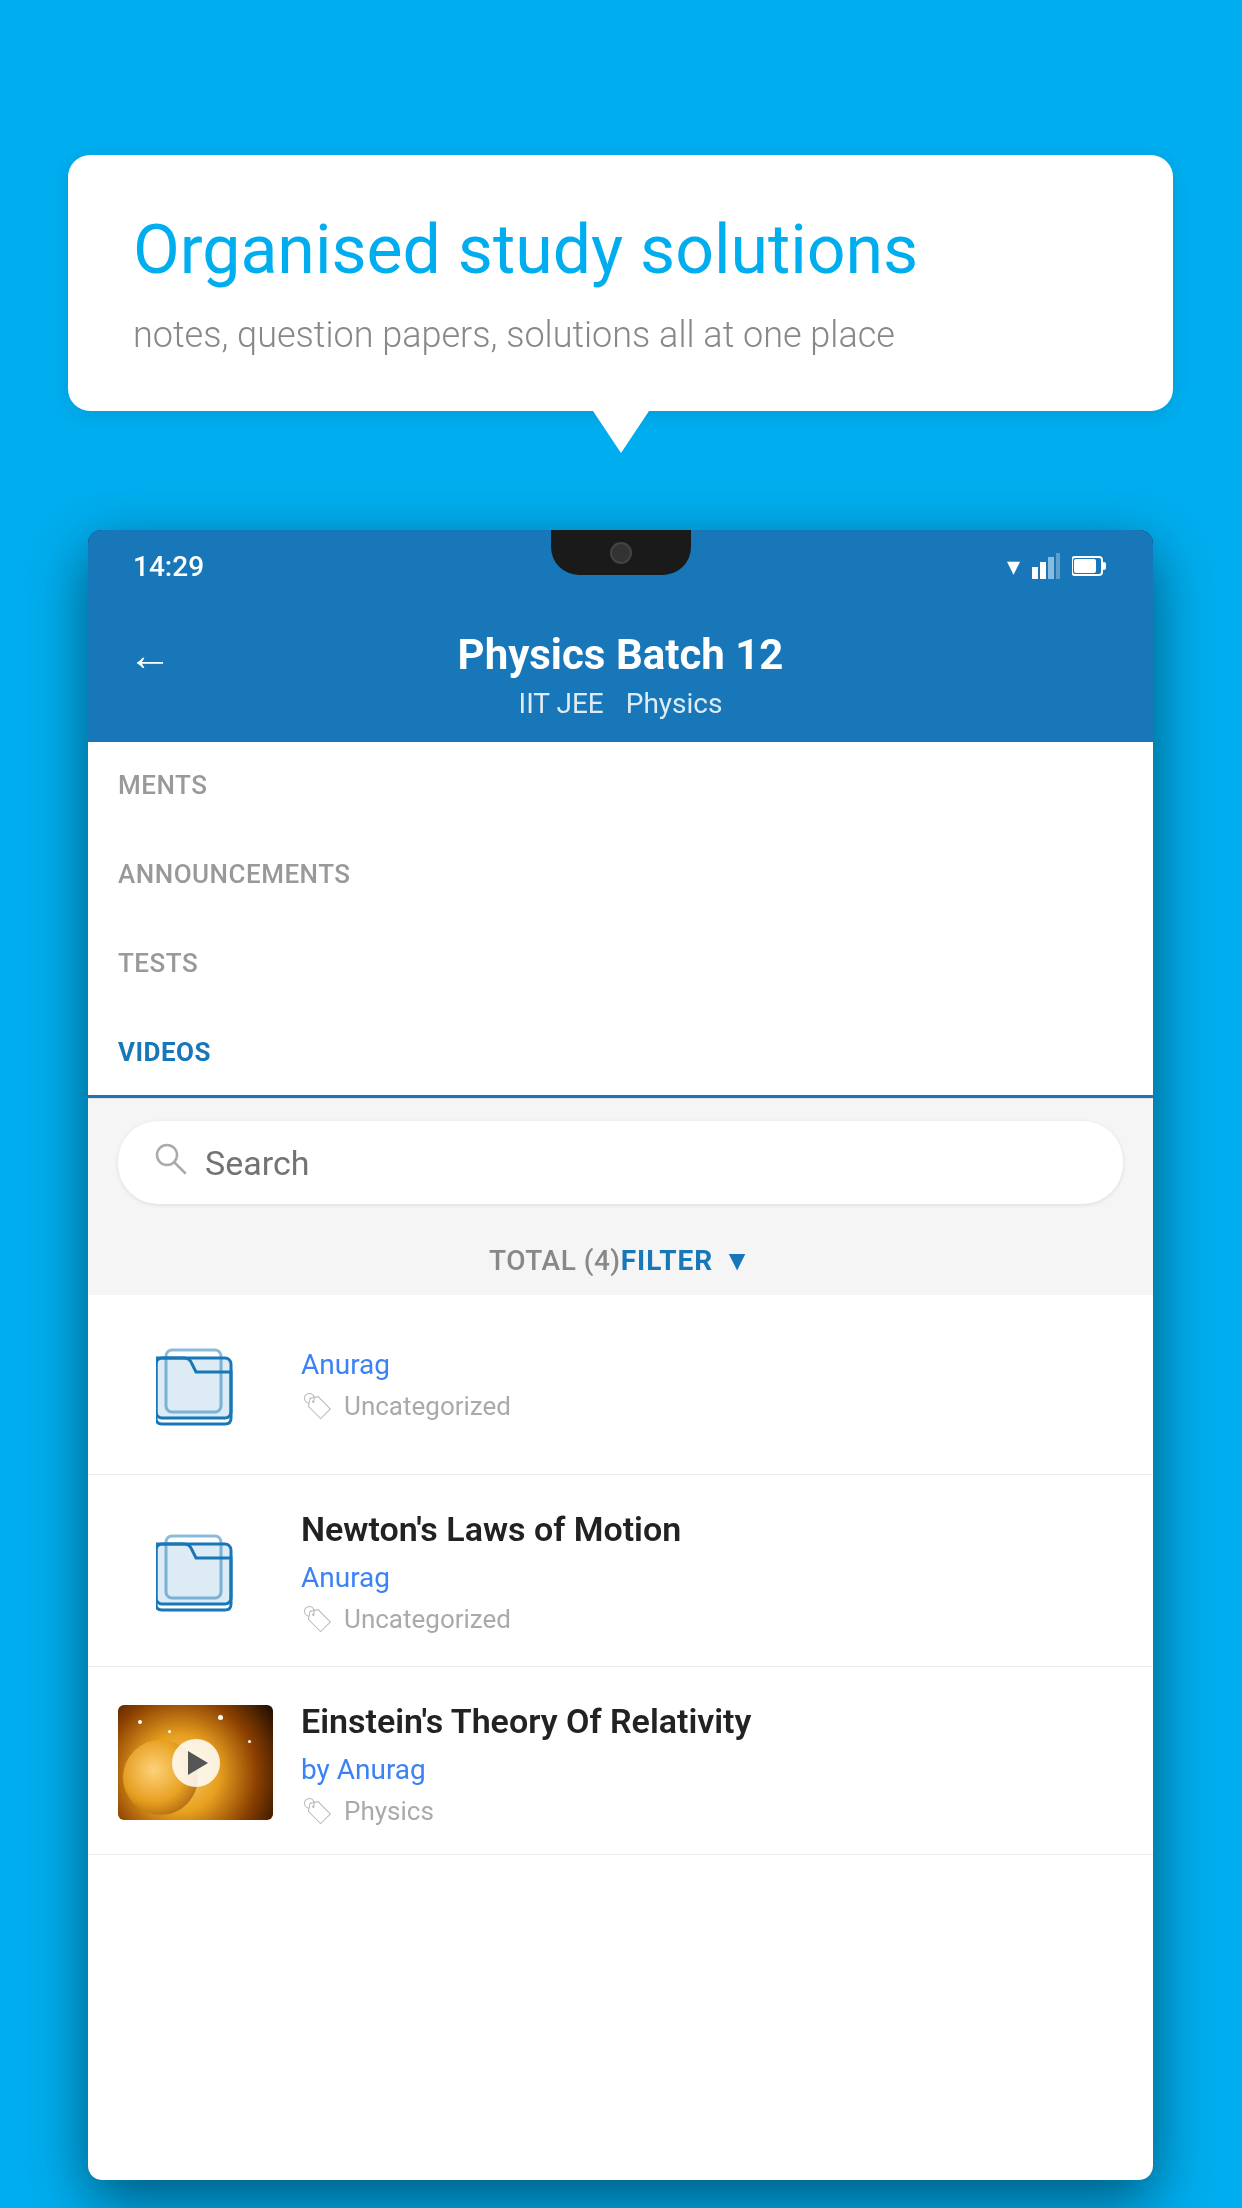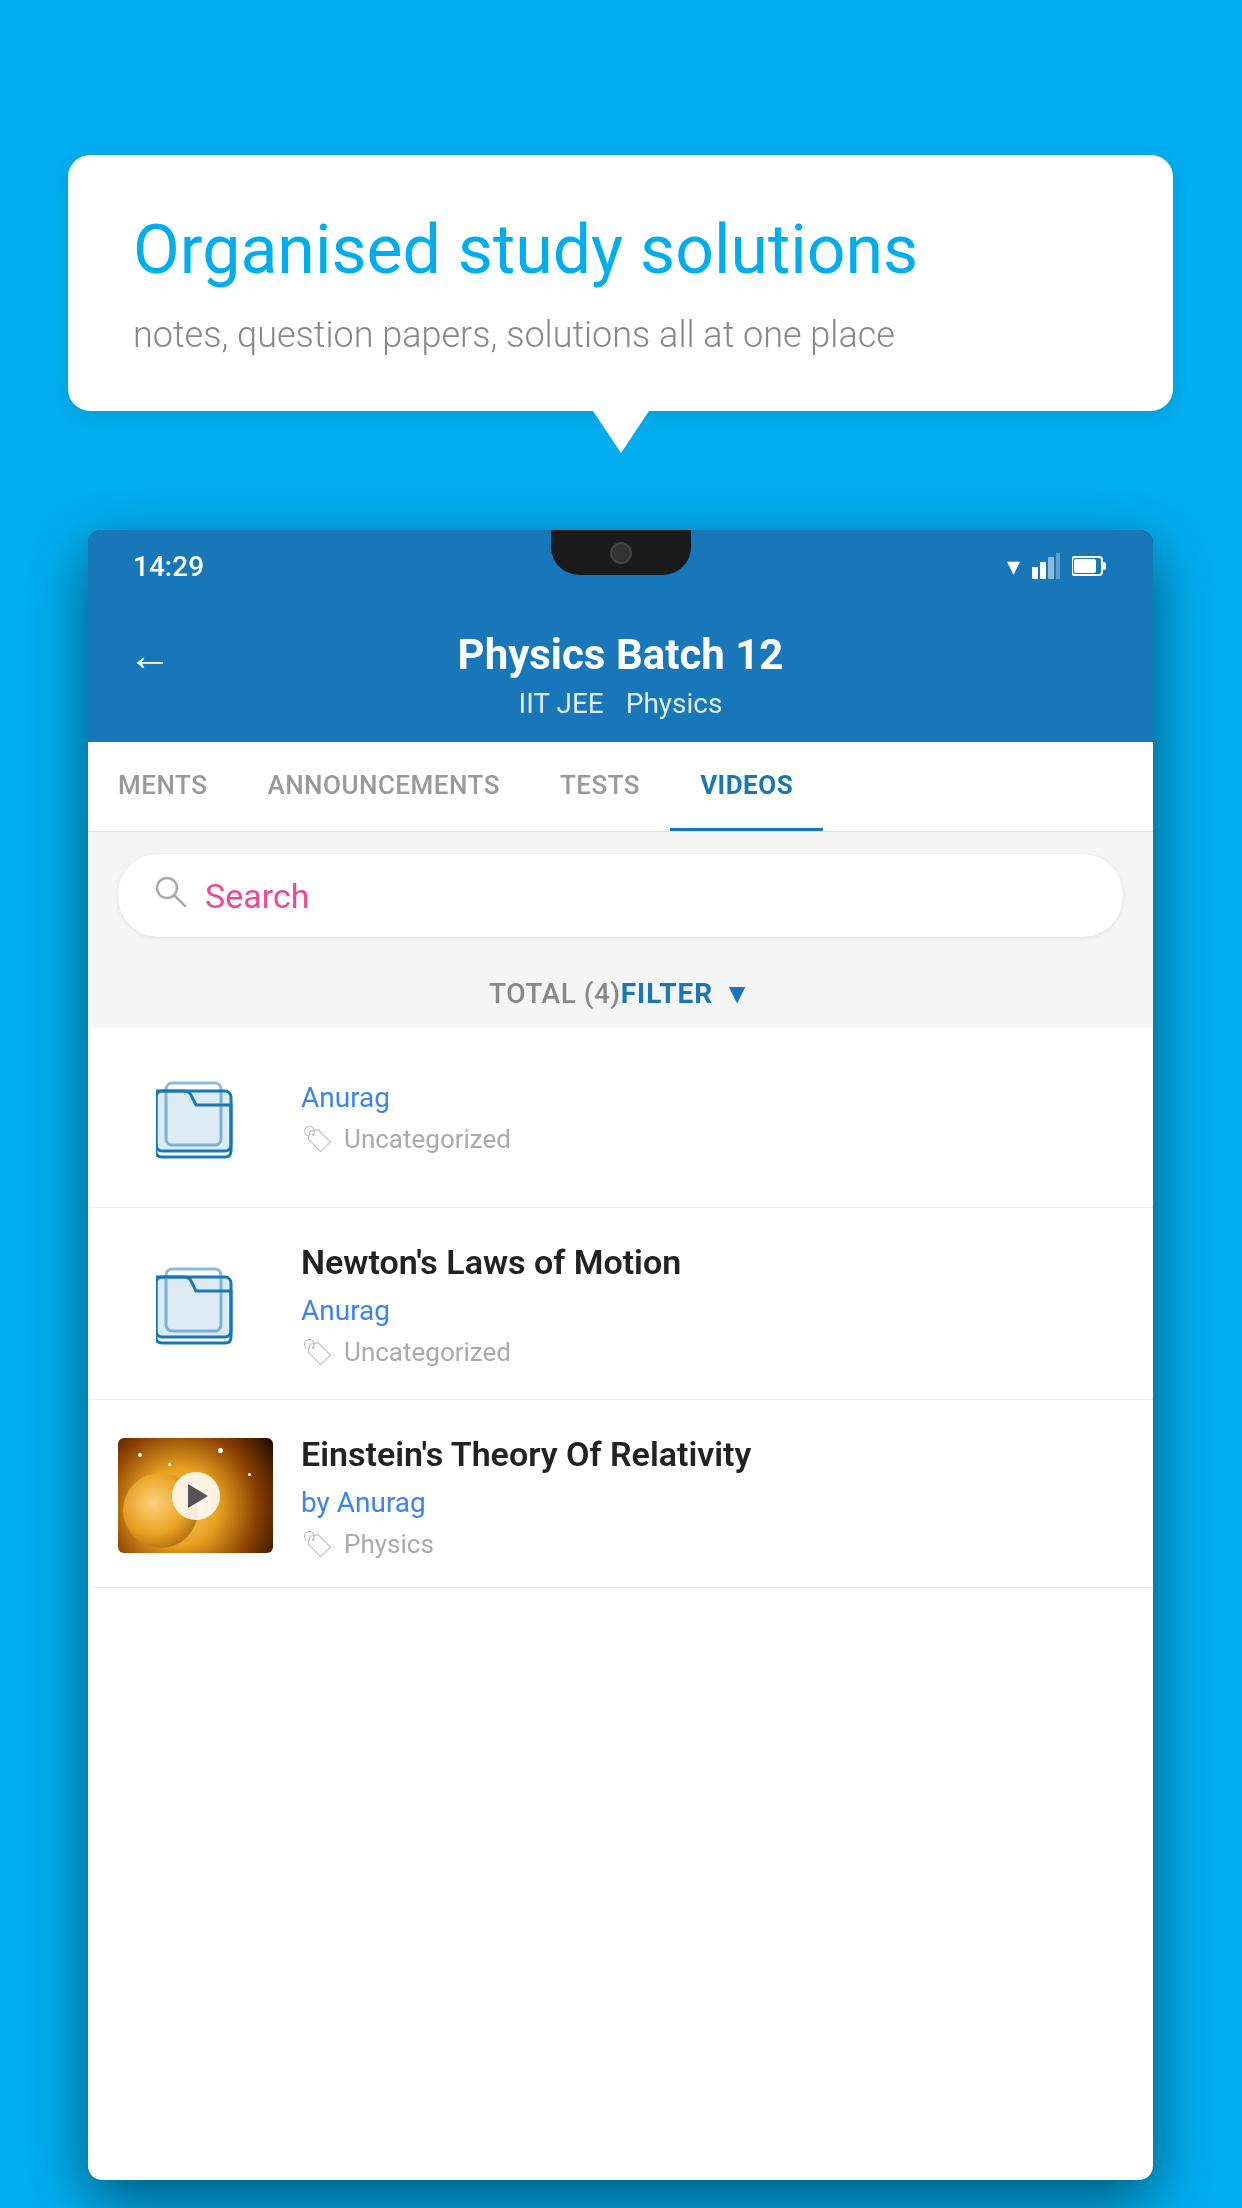--- a/index.html
+++ b/index.html
@@ -164,20 +164,21 @@
       color: rgba(255,255,255,0.85);
       font-size: 28px;
     }
 
     
     .tabs-bar {
       display: flex;
       background: white;
       border-bottom: 1px solid #e0e0e0;
       overflow-x: auto;
+      flex-direction: column;
     }
 
     .tab-item {
       padding: 28px 30px;
       font-size: 26px;
       font-weight: 500;
       color: #999;
       letter-spacing: 0.5px;
       cursor: pointer;
       white-space: nowrap;
@@ -207,21 +208,21 @@
       gap: 18px;
       box-shadow: 0 1px 4px rgba(0,0,0,0.1);
     }
 
     .search-icon-wrap {
       color: #aaa;
       font-size: 36px;
     }
 
     .search-placeholder {
-      color: #ec4899;
+      color: #737373;
       font-size: 34px;
     }
 
     
     .filter-bar {
       display: flex;
       justify-content: center;
       align-items: center;
       padding: 18px 30px;
       background: #f5f5f5;

